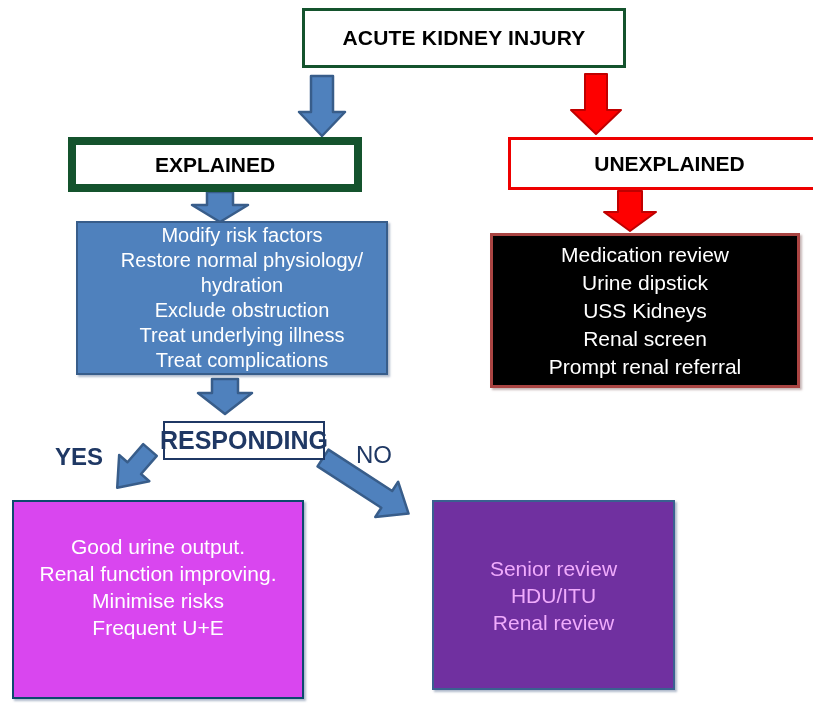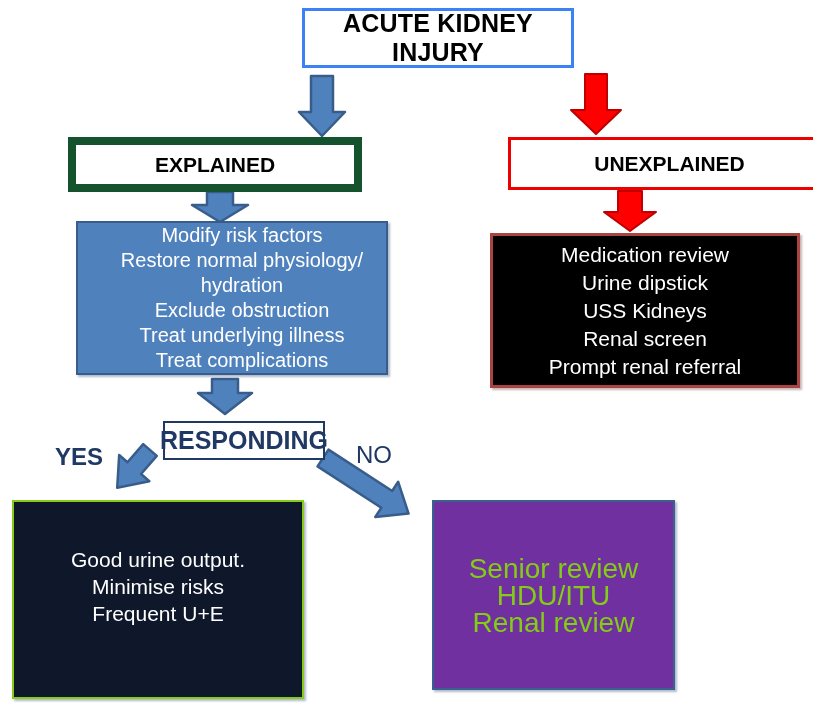--- a/index.html
+++ b/index.html
@@ -5,23 +5,23 @@
   html,body{margin:0;padding:0;background:#fff;}
   .canvas{
     position:relative;width:813px;height:703px;background:#ffffff;
     font-family:"Liberation Sans",sans-serif;overflow:hidden;
   }
   .box{
     position:absolute;box-sizing:border-box;display:flex;
     align-items:center;justify-content:center;text-align:center;
   }
   .title-box{
-    left:302px;top:8px;width:272px;height:60px;
-    border:3px solid #3b82f6;background:#fff;
-    font-weight:bold;font-size:25px;color:#000;letter-spacing:.2px;
+    left:302px;top:8px;width:324px;height:60px;
+    border:3px solid #14532d;background:#fff;
+    font-weight:bold;font-size:21px;color:#000;letter-spacing:.2px;
   }
   .explained-box{
     left:68px;top:137px;width:294px;height:55px;
     border:8px solid #14532d;background:#fff;
     font-weight:bold;font-size:21px;color:#000;
   }
   .unexplained-box{
     left:492px;top:137px;width:323px;height:53px;
     border:3px solid #EE0000;background:#fff;
     font-weight:bold;font-size:21px;color:#000;margin-left:16px;
@@ -47,29 +47,29 @@
   .yes-label{
     position:absolute;left:55px;top:443px;
     font-weight:bold;font-size:24px;color:#1F3864;
   }
   .no-label{
     position:absolute;left:356px;top:441px;
     font-weight:normal;font-size:24px;color:#1F3864;
   }
   .bottom-blue{
     left:12px;top:500px;width:292px;height:199px;
-    background:#0f172a;border:2px solid #84cc16;
+    background:#d946ef;border:2px solid #0c4a6e;
     color:#fff;font-size:21px;line-height:27px;
     padding-bottom:26px;
     box-shadow:2px 2px 2px rgba(110,130,160,.55);
   }
   .purple-content{
     left:432px;top:500px;width:243px;height:190px;
     background:#7030A0;border:2px solid #3A6090;
-    color:#84cc16;font-size:28px;line-height:27px;
+    color:#f0abfc;font-size:21px;line-height:27px;
     box-shadow:2px 2px 2px rgba(110,130,160,.55);
   }
   .arrow-layer{position:absolute;left:0;top:0;width:813px;height:703px;pointer-events:none;}
 </style>
 </head>
 <body>
 
 <div class="canvas">
 
   <svg class="arrow-layer" viewBox="0 0 813 703" xmlns="http://www.w3.org/2000/svg">
@@ -123,20 +123,21 @@
 
   <div class="box responding-box">
     <span>RESPONDING</span>
   </div>
   <span class="yes-label">YES</span>
   <span class="no-label">NO</span>
 
   <div class="box bottom-blue">
     <div>
       <div>Good urine output.</div>
+      <div>Renal function improving.</div>
       <div>Minimise risks</div>
       <div>Frequent U+E</div>
     </div>
   </div>
 
   <div class="box purple-content">
     <div>
       <div>Senior review</div>
       <div>HDU/ITU</div>
       <div>Renal review</div>

